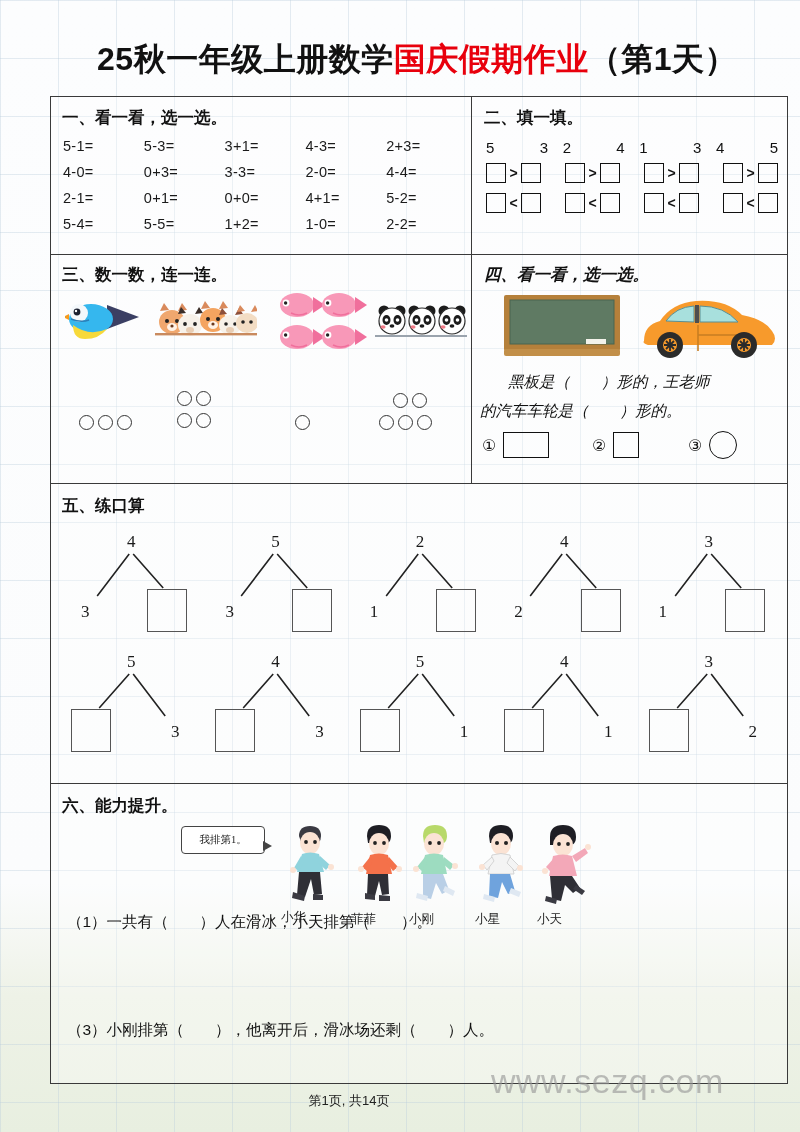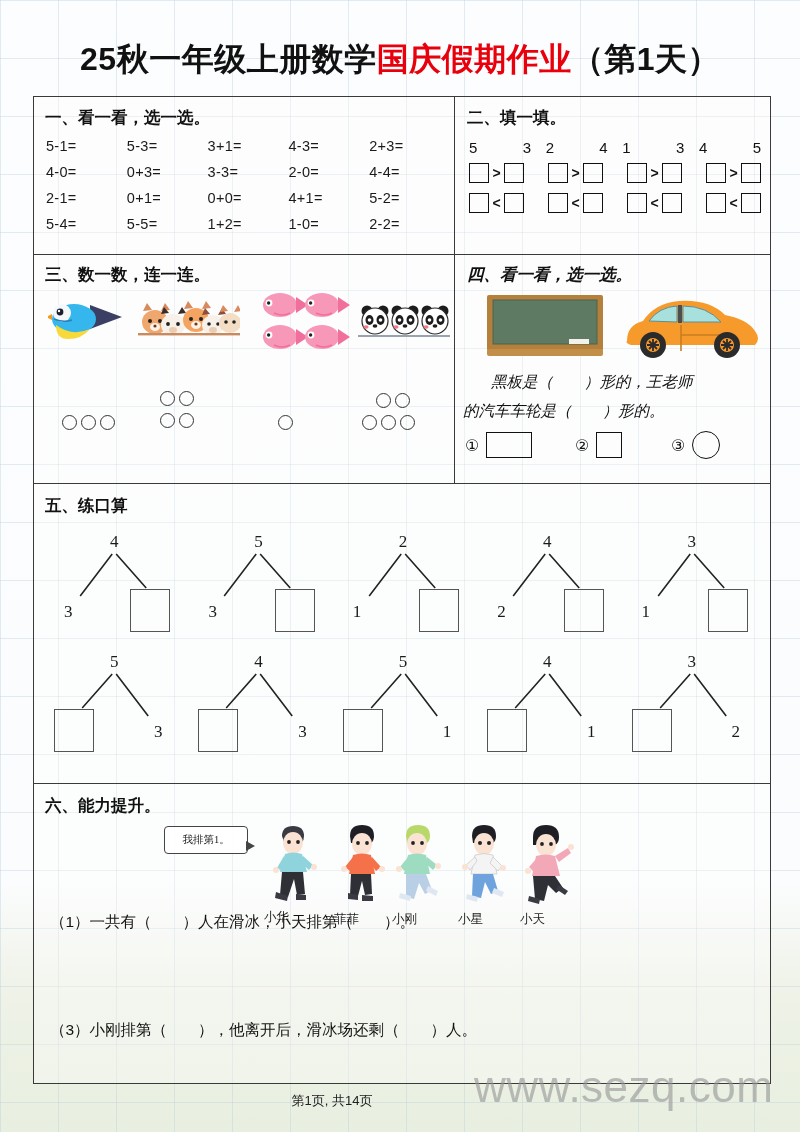--- a/index.html
+++ b/index.html
@@ -8,21 +8,21 @@
     font-family: "Liberation Sans", "DejaVu Sans", sans-serif;
   }
   body {
     position: relative;
     background:
       repeating-linear-gradient(to right, rgba(186,205,220,0.38) 0 1px, transparent 1px 58px),
       repeating-linear-gradient(to bottom, rgba(186,205,220,0.38) 0 1px, transparent 1px 58px),
       linear-gradient(to bottom, #fcfdfe 0%, #fbfcfd 78%, #eef2e7 88%, #e8efe0 100%);
     overflow: hidden;
   }
-  .page { position: absolute; inset: 0; }
+  .page { position: absolute; inset: 0; margin-left: 17px; }
 
   
   .title {
     position: absolute; left: 0; top: 38px; width: 800px;
     text-align: center; font-size: 32px; font-weight: bold;
     letter-spacing: 0.5px; color: #111; white-space: nowrap;
   }
   .title .red { color: #e8000c; }
 
   
@@ -143,21 +143,21 @@
   .qline.q2 { top: 200px; }
   .qline.q3 { top: 236px; }
 
   
   .footer {
     position: absolute; left: 0; top: 1092px; width: 664px;
     text-align: center; font-size: 13px; color: #222;
   }
   .watermark {
     position: absolute; left: 474px; top: 1062px;
-    font-size: 44px; color: rgba(150,150,150,0.62);
+    font-size: 34px; color: rgba(150,150,150,0.62);
     letter-spacing: 0.5px; white-space: nowrap;
     font-family: "Liberation Sans", sans-serif;
   }
 </style>
 </head>
 <body>
 
 <div class="page">
 
   <div class="title">

